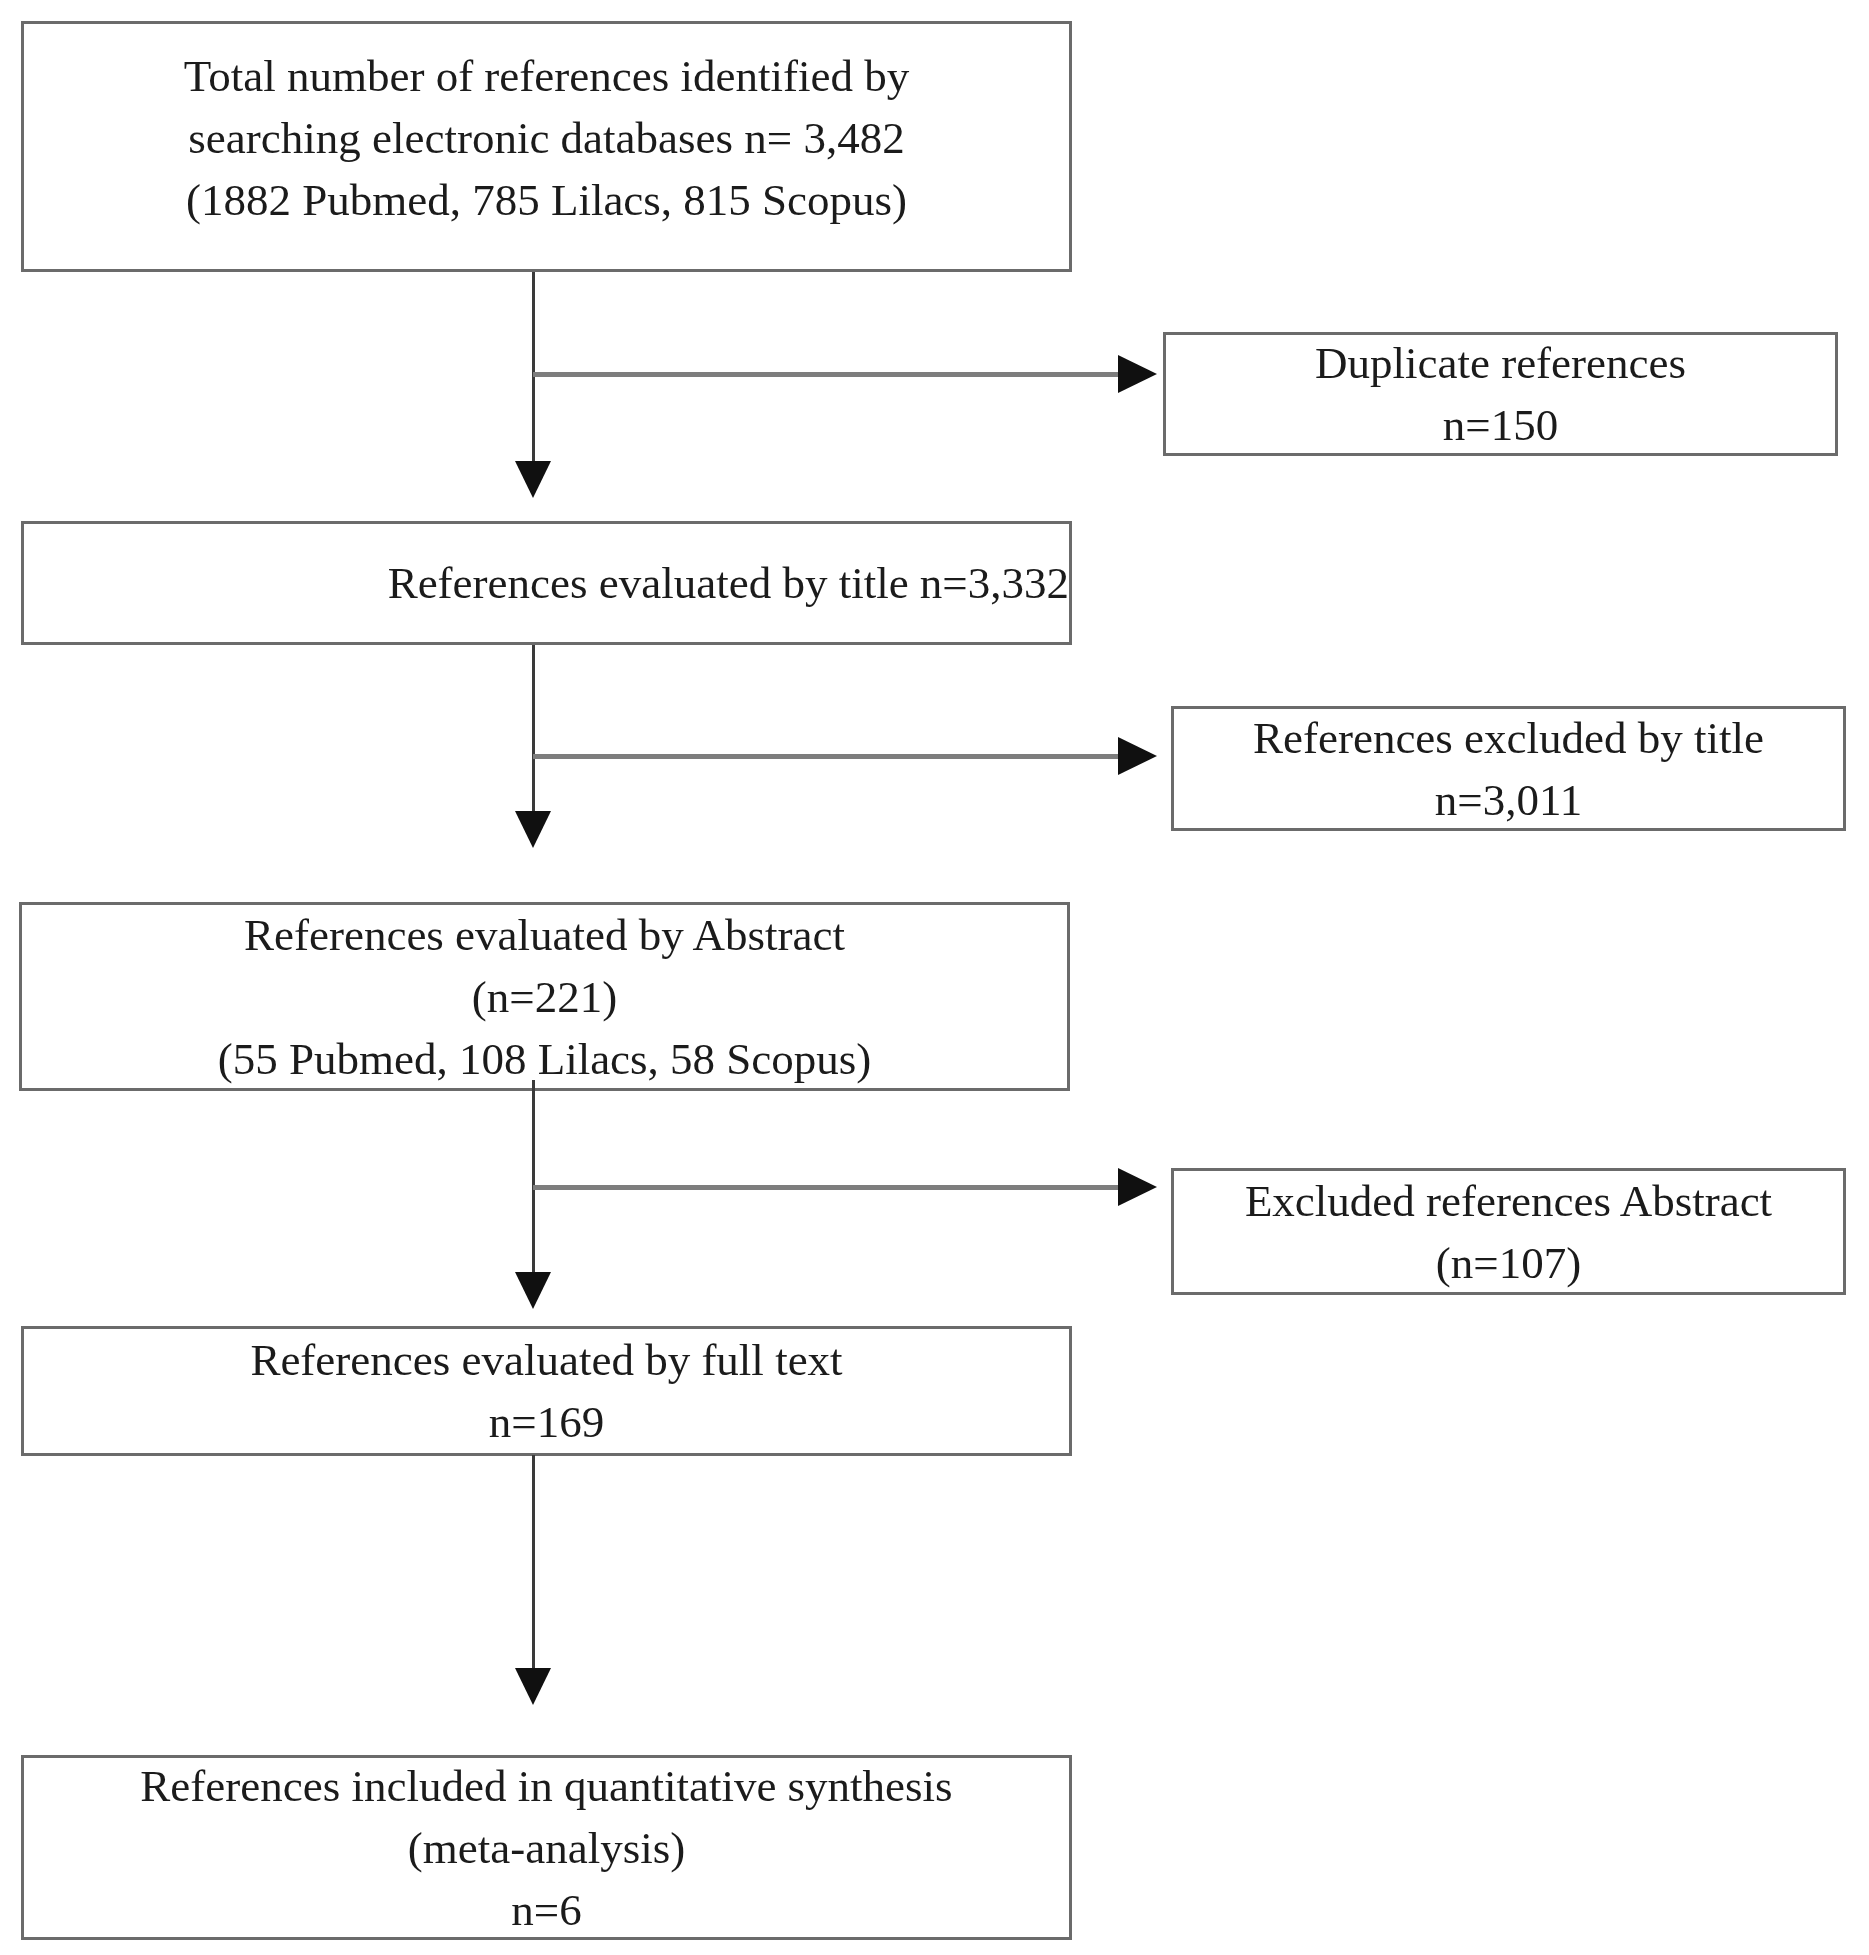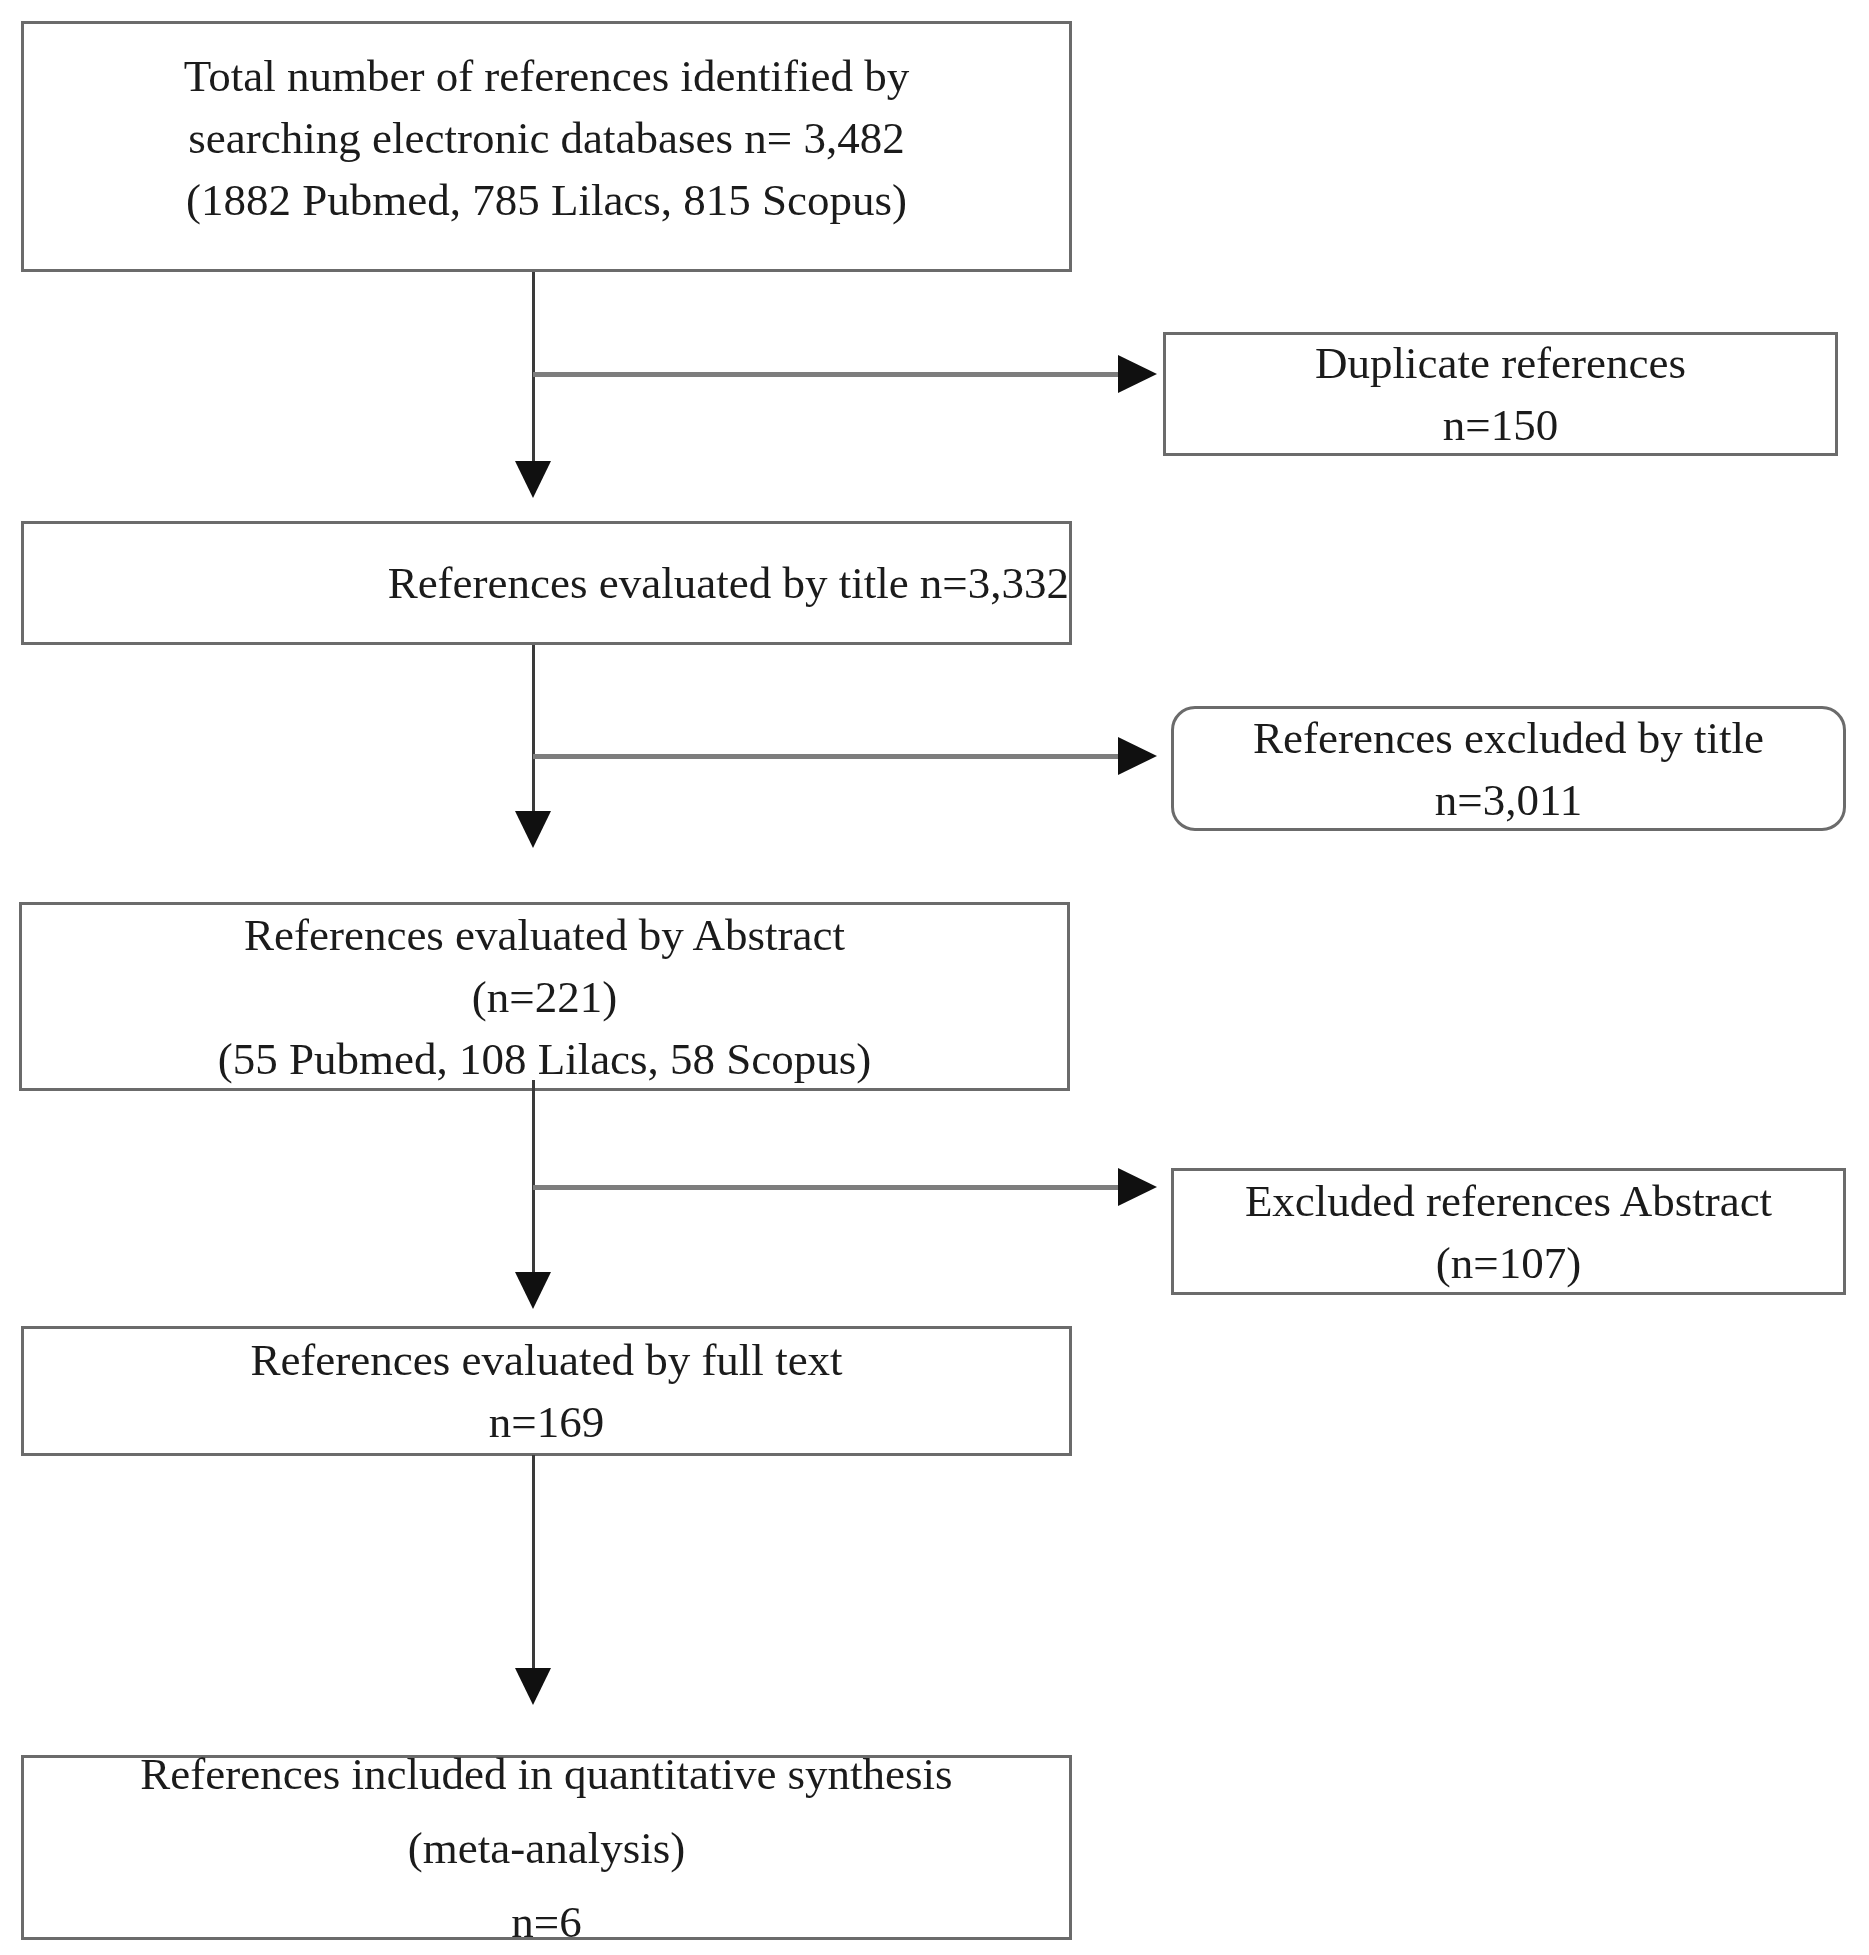--- a/index.html
+++ b/index.html
@@ -29,25 +29,25 @@
     line-height: 62px;
   }
   .box .txt { width: 100%; }
 
   
   #box-identified       { left: 21px;   top: 21px;   width: 1051px; height: 251px;
                           justify-content: flex-start; padding-top: 21px; }
   #box-title            { left: 21px;   top: 521px;  width: 1051px; height: 124px; text-align: right; }
   #box-abstract         { left: 19px;   top: 892px; width: 1051px; height: 189px; margin-top: 10px; }
   #box-fulltext         { left: 21px;   top: 1326px; width: 1051px; height: 130px; }
-  #box-included         { left: 21px;   top: 1755px; width: 1051px; height: 185px; gap: 12px; }
+  #box-included         { left: 21px;   top: 1755px; width: 1051px; height: 185px; }
 
   
   #box-duplicates        { left: 1163px; top: 332px;  width: 675px; height: 124px; }
-  #box-excluded-title    { left: 1171px; top: 706px; width: 675px; height: 125px; border-radius: 24px; }
+  #box-excluded-title    { left: 1171px; top: 706px; width: 675px; height: 125px; }
   #box-excluded-abstract { left: 1171px; top: 1168px; width: 675px; height: 127px; }
 
   
   .vline {
     position: absolute;
     left: 532px;
     width: 2.8px;
     background: #3a3a3a;
   }
   #v1 { top: 272px;  height: 189px; }

